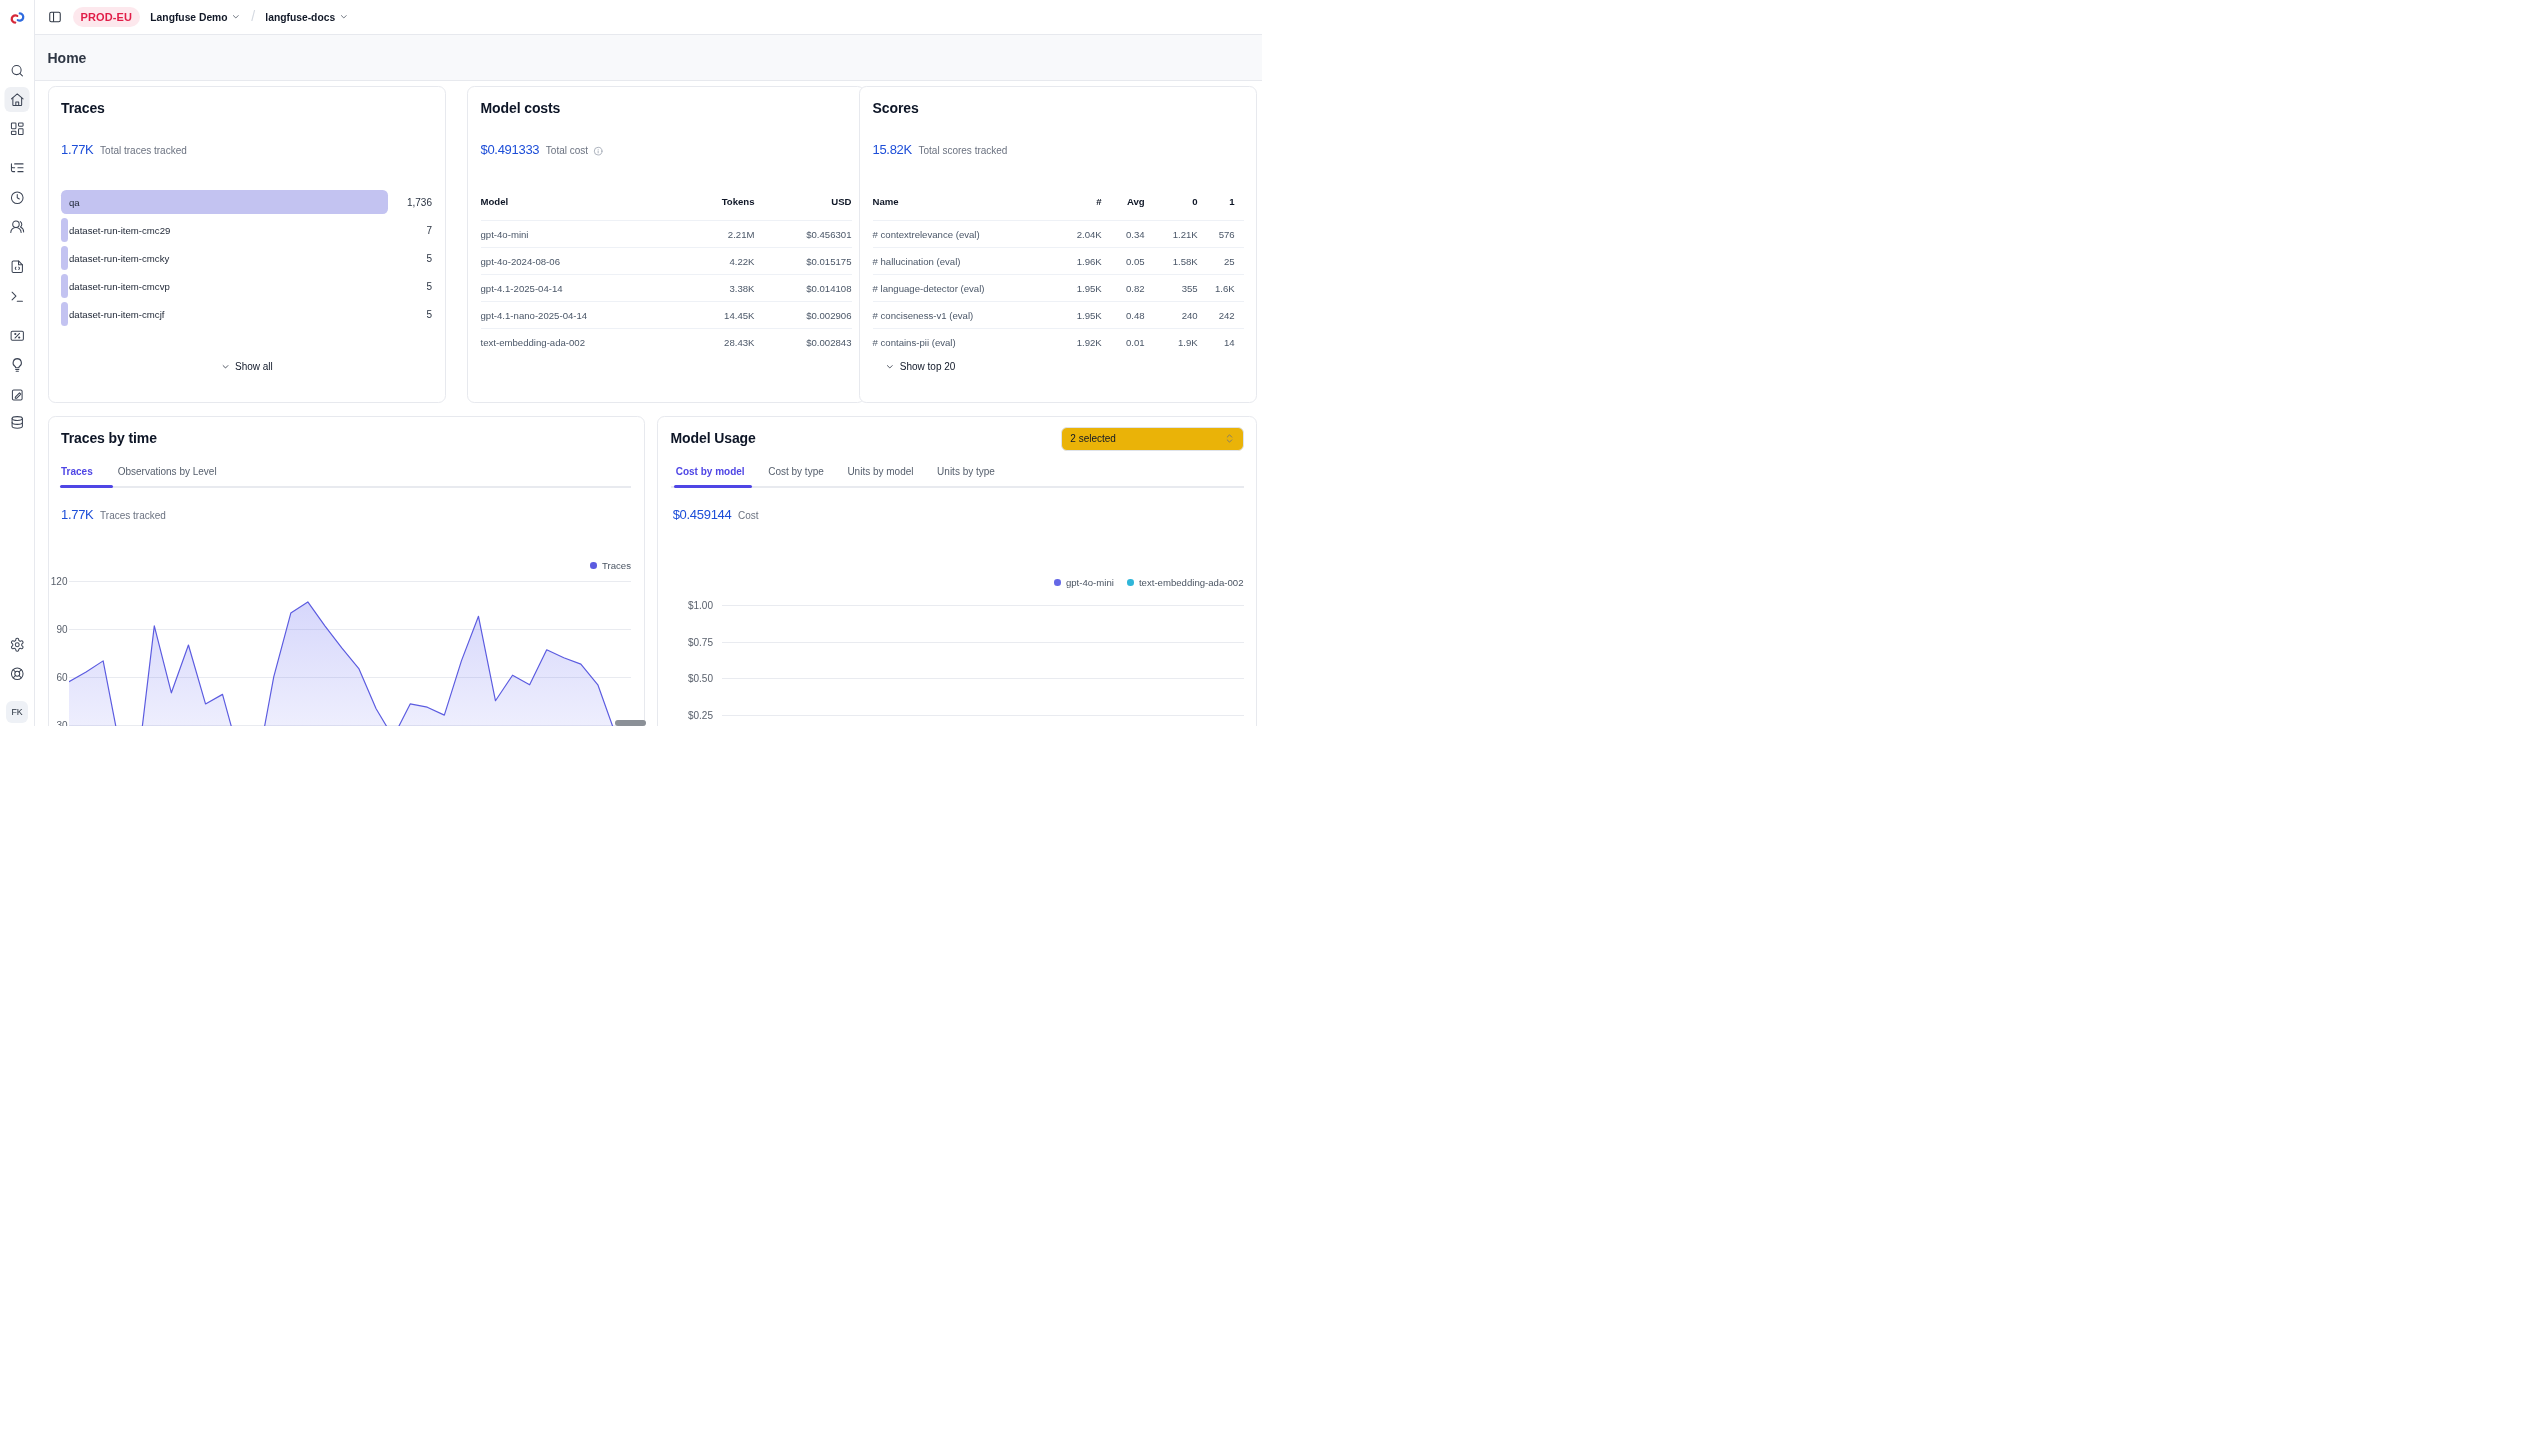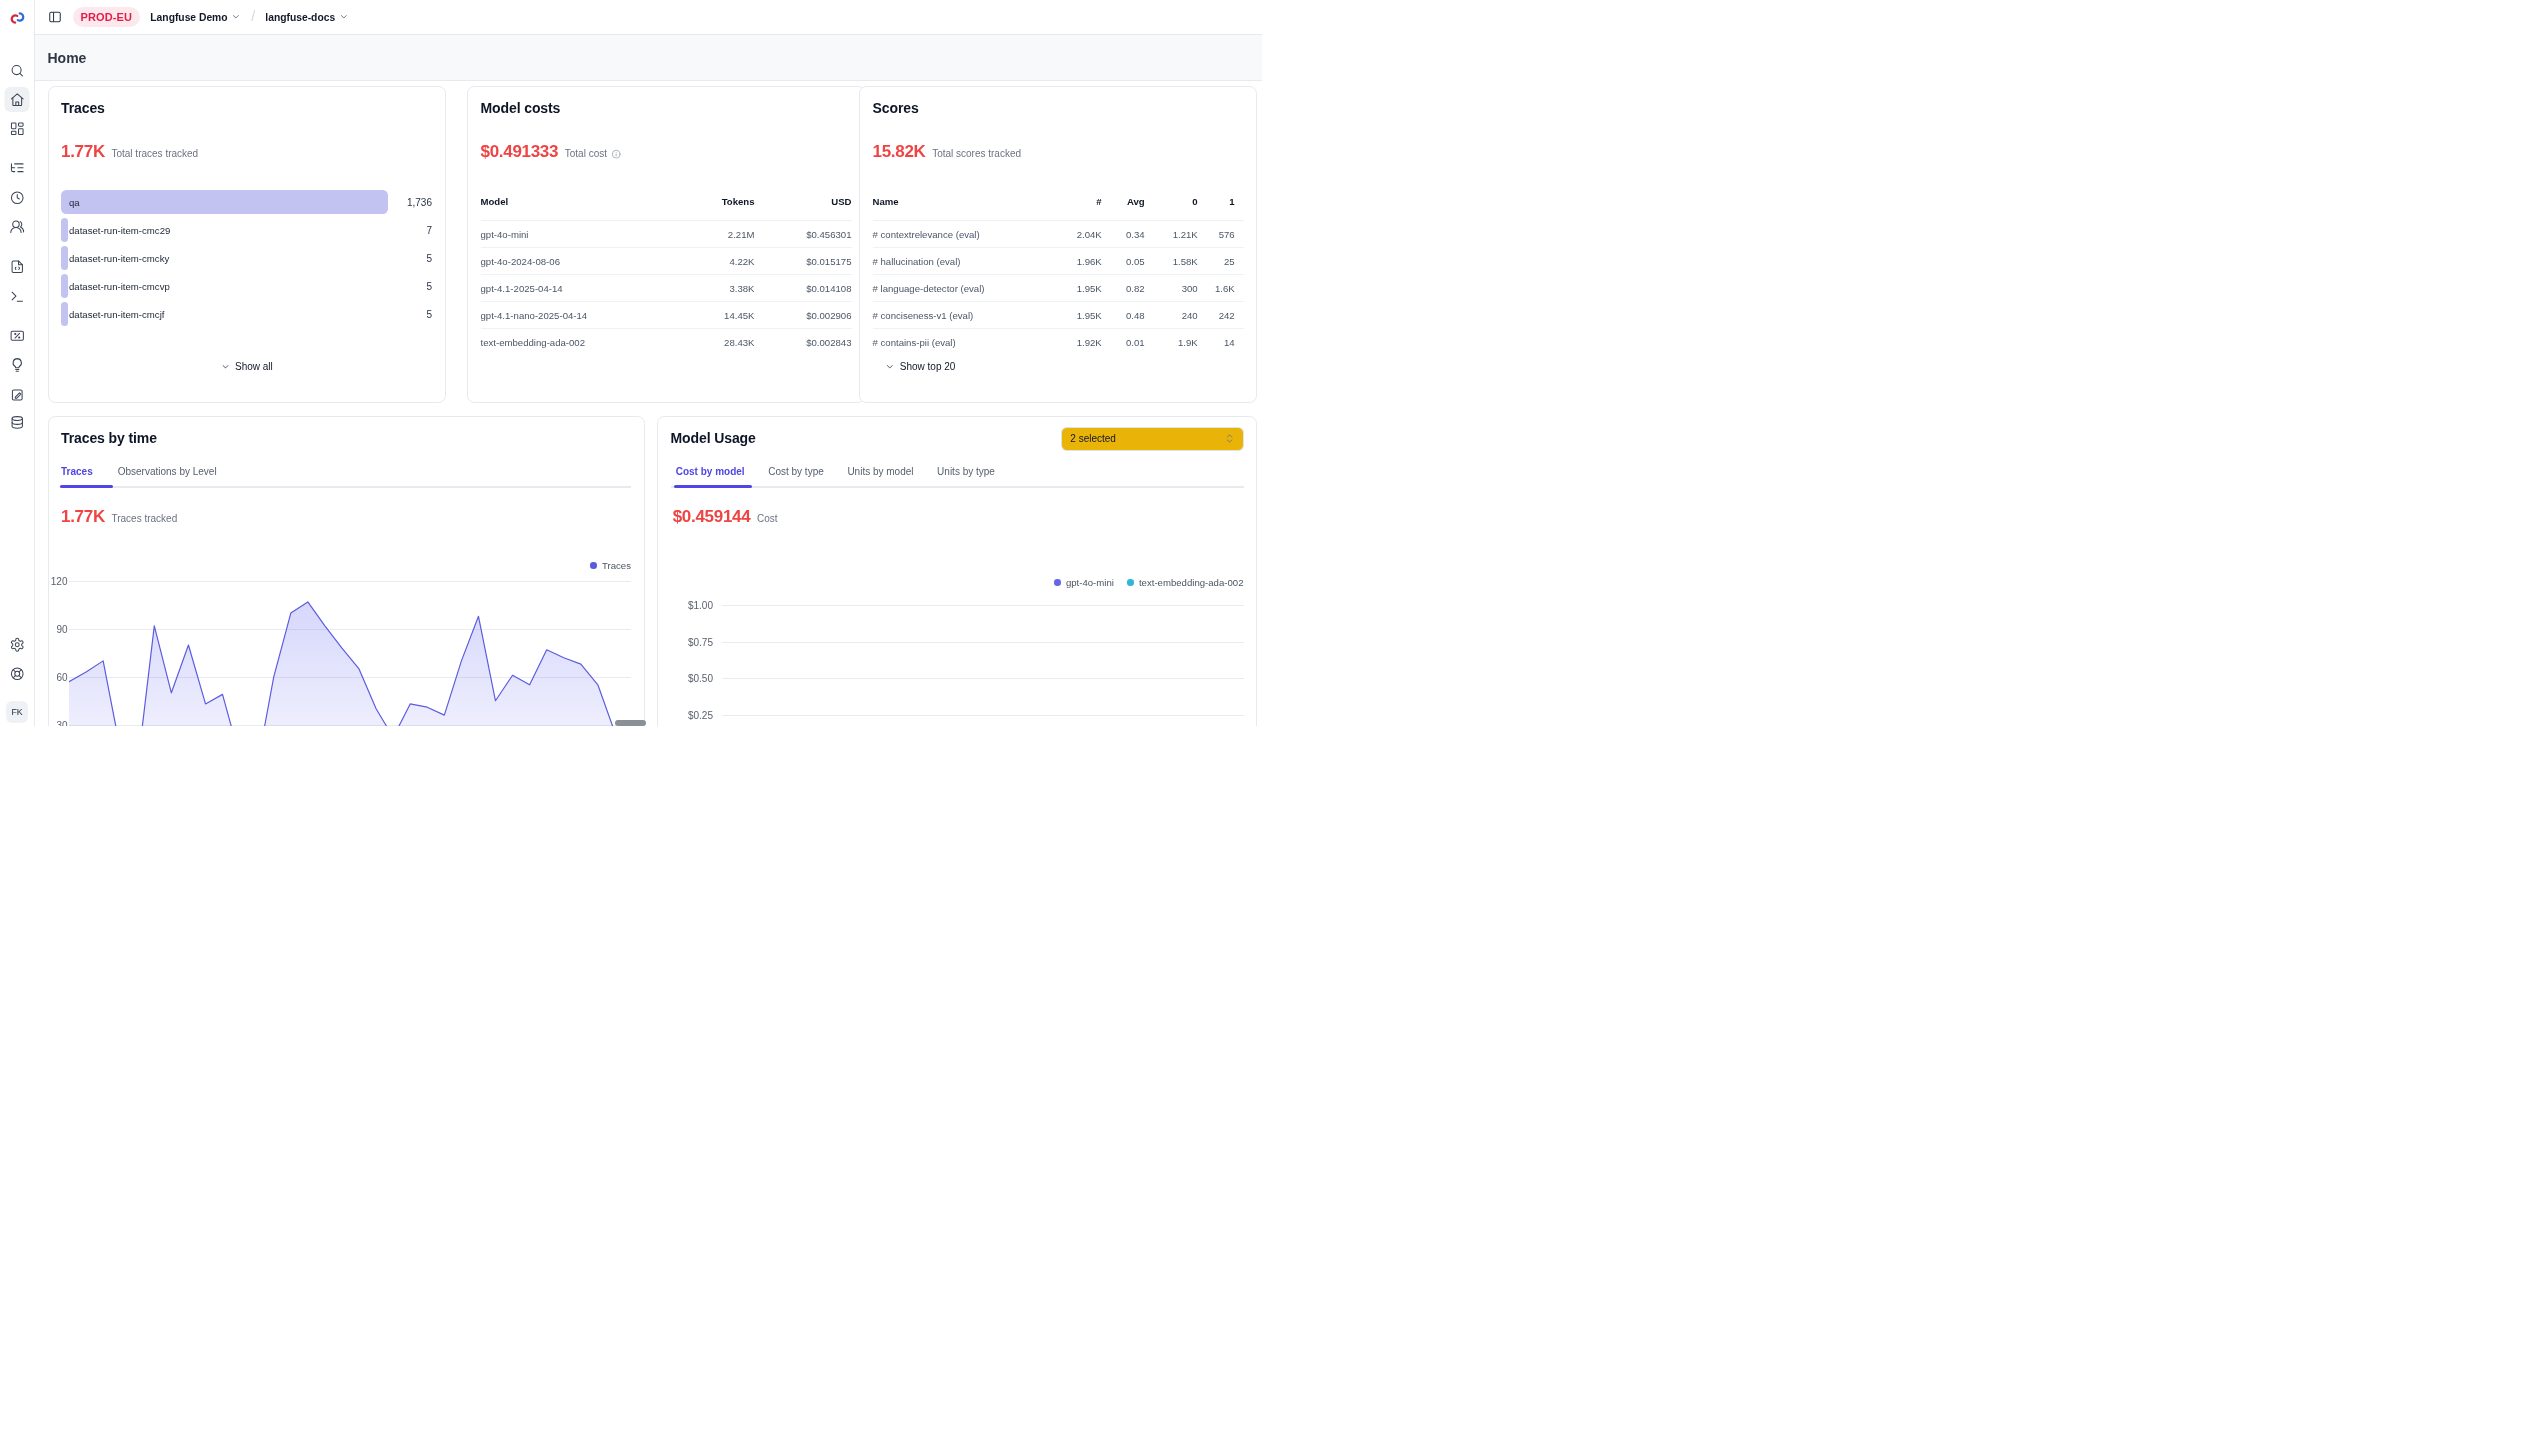--- a/index.html
+++ b/index.html
@@ -35,21 +35,21 @@
   .page-head { height:46px; flex:0 0 46px; background:#f8f9fb; border-bottom:0.7px solid #e7e9ee;
     display:flex; align-items:center; padding-left:12.5px; }
   .page-title { font-size:14px; font-weight:700; color:#2f3744; }
 
   .content { position:relative; flex:1; background:#fff; overflow:hidden; }
 
   
   .card { position:absolute; background:#fff; border:0.7px solid #e7e9ee; border-radius:7.4px; }
   .card-title { position:absolute; left:12.5px; top:13.3px; font-size:14px; font-weight:700; color:#0d1526; letter-spacing:-0.1px; }
   .metric { position:absolute; left:12.5px; display:flex; align-items:baseline; gap:6.6px; }
-  .metric-num { font-size:17px; font-weight:700; color:#ef4444; letter-spacing:-0.3px; }
+  .metric-num { font-size:13px; font-weight:400; color:#1d4ed8; letter-spacing:-0.3px; }
   .metric-label { font-size:10px; color:#6b7280; display:flex; align-items:center; gap:4.4px; }
   .metric-label svg { stroke:#8a93a1; fill:none; stroke-width:1.6; stroke-linecap:round; }
 
   
   .bar-list { position:absolute; left:12.5px; right:12.5px; top:103px; display:flex; flex-direction:column; gap:4px; }
   .trace-row { position:relative; height:24px; }
   .trace-bar { position:absolute; left:0; top:0; bottom:0; background:#c3c3f1; border-radius:5.2px; }
   .trace-label { position:absolute; left:8px; top:50%; transform:translateY(-50%); font-size:9.6px; color:#1c2433; }
   .trace-val { position:absolute; right:0; top:50%; transform:translateY(-50%); font-size:10px; color:#2a3342; }
 
@@ -351,21 +351,21 @@
               <span class="cell-grow"># hallucination (eval)</span>
               <span class="num w-h">1.96K</span>
               <span class="num w-avg">0.05</span>
               <span class="num w-z">1.58K</span>
               <span class="num w-o">25</span>
             </div>
             <div class="trow">
               <span class="cell-grow"># language-detector (eval)</span>
               <span class="num w-h">1.95K</span>
               <span class="num w-avg">0.82</span>
-              <span class="num w-z">300</span>
+              <span class="num w-z">355</span>
               <span class="num w-o">1.6K</span>
             </div>
             <div class="trow">
               <span class="cell-grow"># conciseness-v1 (eval)</span>
               <span class="num w-h">1.95K</span>
               <span class="num w-avg">0.48</span>
               <span class="num w-z">240</span>
               <span class="num w-o">242</span>
             </div>
             <div class="trow">

